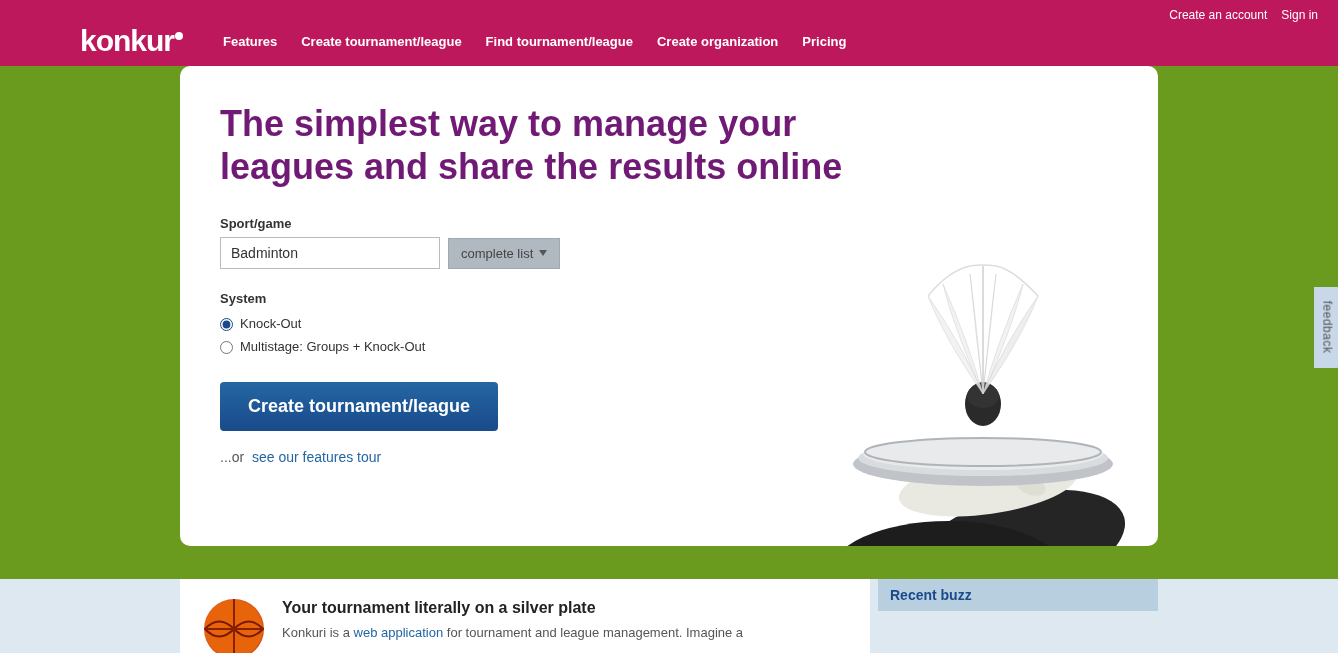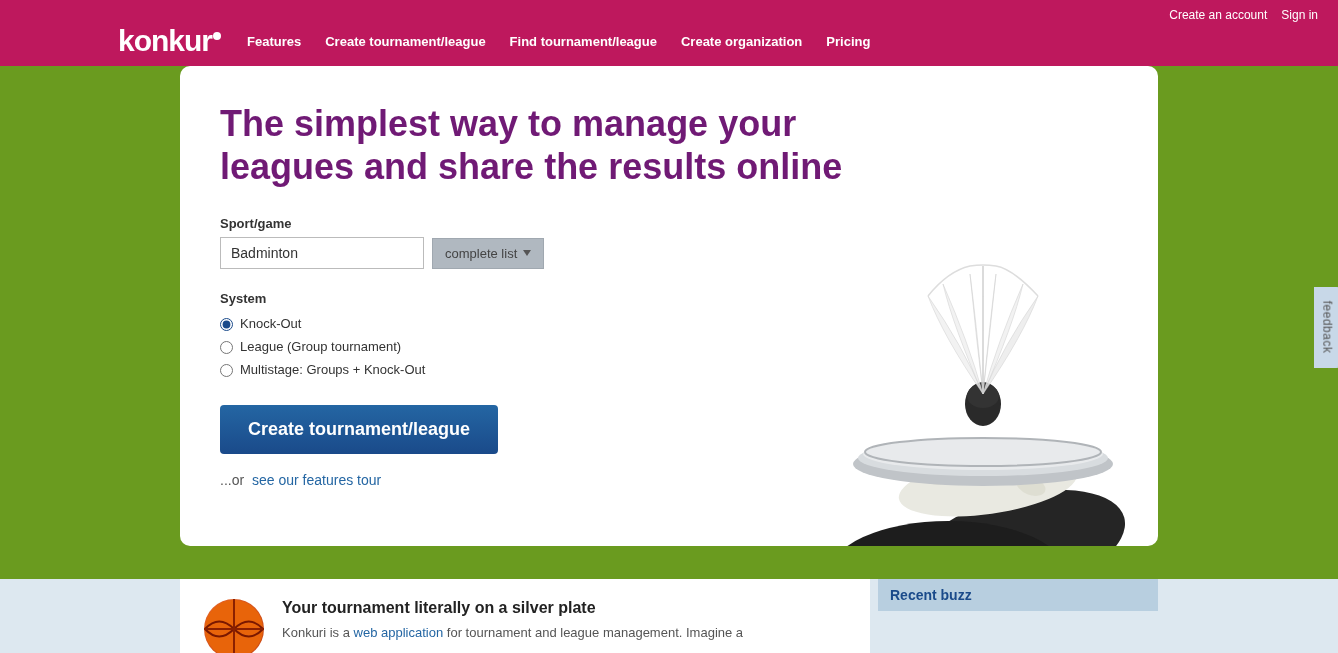--- a/index.html
+++ b/index.html
@@ -16,22 +16,22 @@
       gap: 14px;
     }
     .header-top a {
       color: #fff;
       font-size: 12px;
       text-decoration: none;
     }
     .logo-nav {
       display: flex;
       align-items: center;
-      padding: 4px 20px 10px 118px;
-      gap: 16px;
+      padding: 4px 20px 10px 80px;
+      gap: 30px;
     }
     .logo-area {
       margin-right: 10px;
     }
     .logo-brand {
       color: #fff;
       font-size: 30px;
       font-weight: bold;
       letter-spacing: -1px;
       font-family: Arial, sans-serif;
@@ -86,21 +86,21 @@
       align-items: center;
       gap: 8px;
       margin-bottom: 22px;
     }
 
     .sport-input {
       border: 1px solid #bbb;
       padding: 7px 10px;
       font-size: 14px;
       color: #333;
-      width: 204px;
+      width: 220px;
       outline: none;
     }
 
     .complete-list-btn {
       background: #b0b8c0;
       border: 1px solid #a0a8b0;
       color: #444;
       font-size: 13px;
       padding: 7px 12px;
       cursor: pointer;
@@ -306,24 +306,20 @@
       </div>
 
       <div class="system-label">System</div>
       <div class="radio-group">
         <label class="radio-item">
           <input type="radio" name="system" checked="" style="">
           <span>Knock-Out</span>
         </label>
         <label class="radio-item">
           <input type="radio" name="system" style="">
-          <span>League (Group tournament)</span>
-        </label>
-        <label class="radio-item">
-          <input type="radio" name="system" style="">
           <span>Multistage: Groups + Knock-Out</span>
         </label>
       </div>
 
       <button class="create-btn">Create tournament/league</button>
 
       <p class="features-link">
         <span>...or</span>
         <a href="#" style="margin-left:4px;">see our features tour</a>
       </p>

